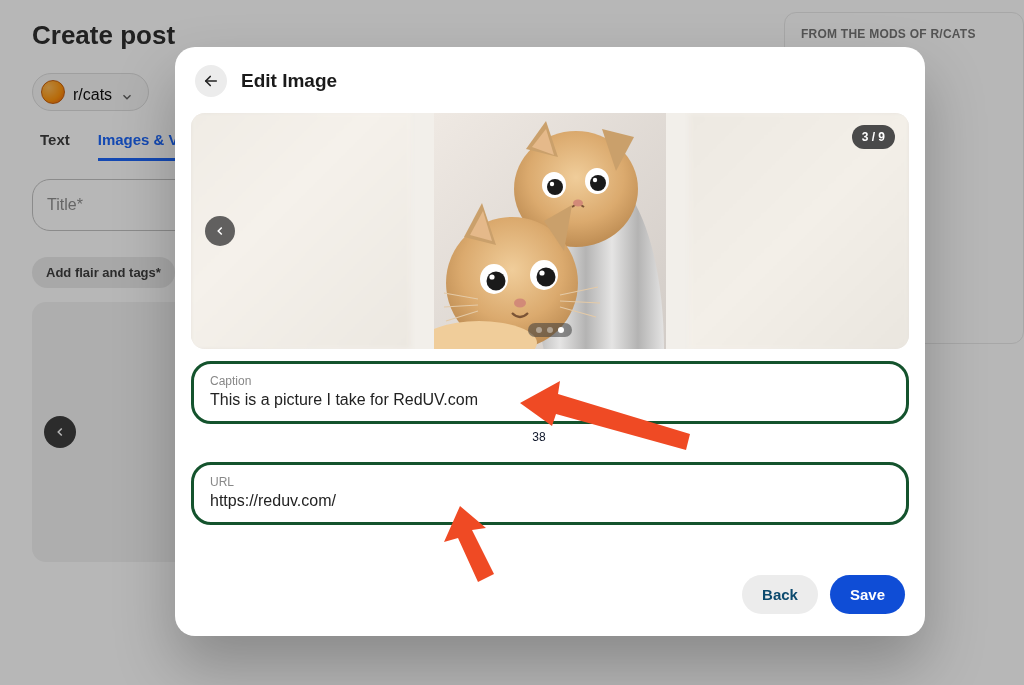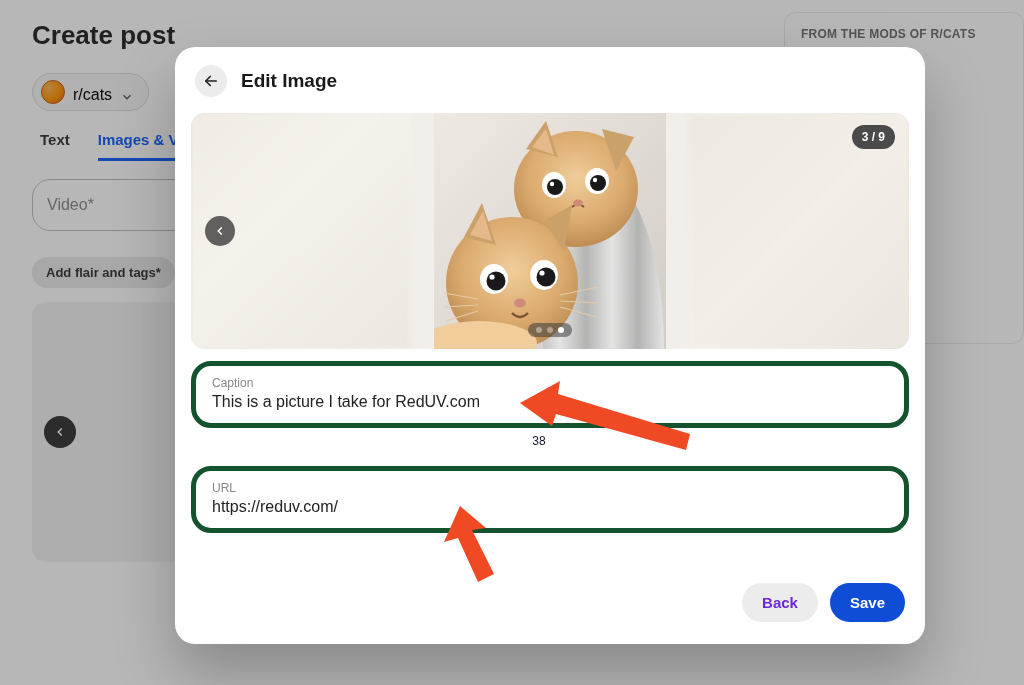--- a/index.html
+++ b/index.html
@@ -111,40 +111,40 @@
       background: rgba(70,70,70,.85); color: #fff;
       display: flex; align-items: center; justify-content: center;
       cursor: pointer;
     }
     .dots { position: absolute; left: 50%; bottom: 12px; transform: translateX(-50%);
       background: rgba(60,60,60,.55); border-radius: 10px; padding: 4px 8px; display: flex; gap: 5px;}
     .dot { width: 6px; height: 6px; border-radius: 50%; background: rgba(255,255,255,.4); }
     .dot.active { background: #fff; }
 
     .field {
-      margin: 12px 16px 6px 16px; border: 5px solid #14532d; border-radius: 20px;
+      margin: 12px 16px 6px 16px; border: 3px solid #14532d; border-radius: 20px;
       padding: 10px 16px 12px 16px; position: relative;
     }
     .field-label { font-size: 12px; color: #888; margin-bottom: 3px; }
     .field-input {
       width: 100%; border: none; outline: none; font-size: 16px; color: #222;
       background: transparent;
     }
     .counter { text-align: center; font-size: 12px; color: #0f172a; margin: 6px 22px 0 0;}
     .url-field { margin-top: 18px; }
 
     .actions {
       display: flex; justify-content: flex-end; gap: 12px;
       padding: 44px 20px 0 0;
     }
     .btn {
       border: none; border-radius: 22px; padding: 11px 20px;
       font-size: 15px; font-weight: 700; cursor: pointer;
     }
-    .btn-back { background: #ececec; color: #6d28d9; }
+    .btn-back { background: #ececec; color: #0c4a6e; }
     .btn-save { background: #0f4dd6; color: #fff; }
 
     
     .arrow {
       position: absolute; pointer-events: none;
     }
   </style>
 </head>
 <body>
 
@@ -161,21 +161,21 @@
         <path d="M6 9l6 6 6-6"></path>
       </svg>
   </div>
 
   <div class="tabs">
     <div class="tab">Text</div>
     <div class="tab active">Images &amp; Video</div>
   </div>
 
   <div class="title-input">
-    <span>Video*</span>
+    <span>Title*</span>
   </div>
 
   <div class="flair-pill">Add flair and tags*</div>
 
   <div class="image-zone">
     <div class="image-zone-nav">
       <svg width="14" height="14" viewBox="0 0 24 24" fill="none" stroke="#fff" stroke-width="2.6">
           <path d="M15 18l-6-6 6-6"></path>
         </svg>
     </div>

